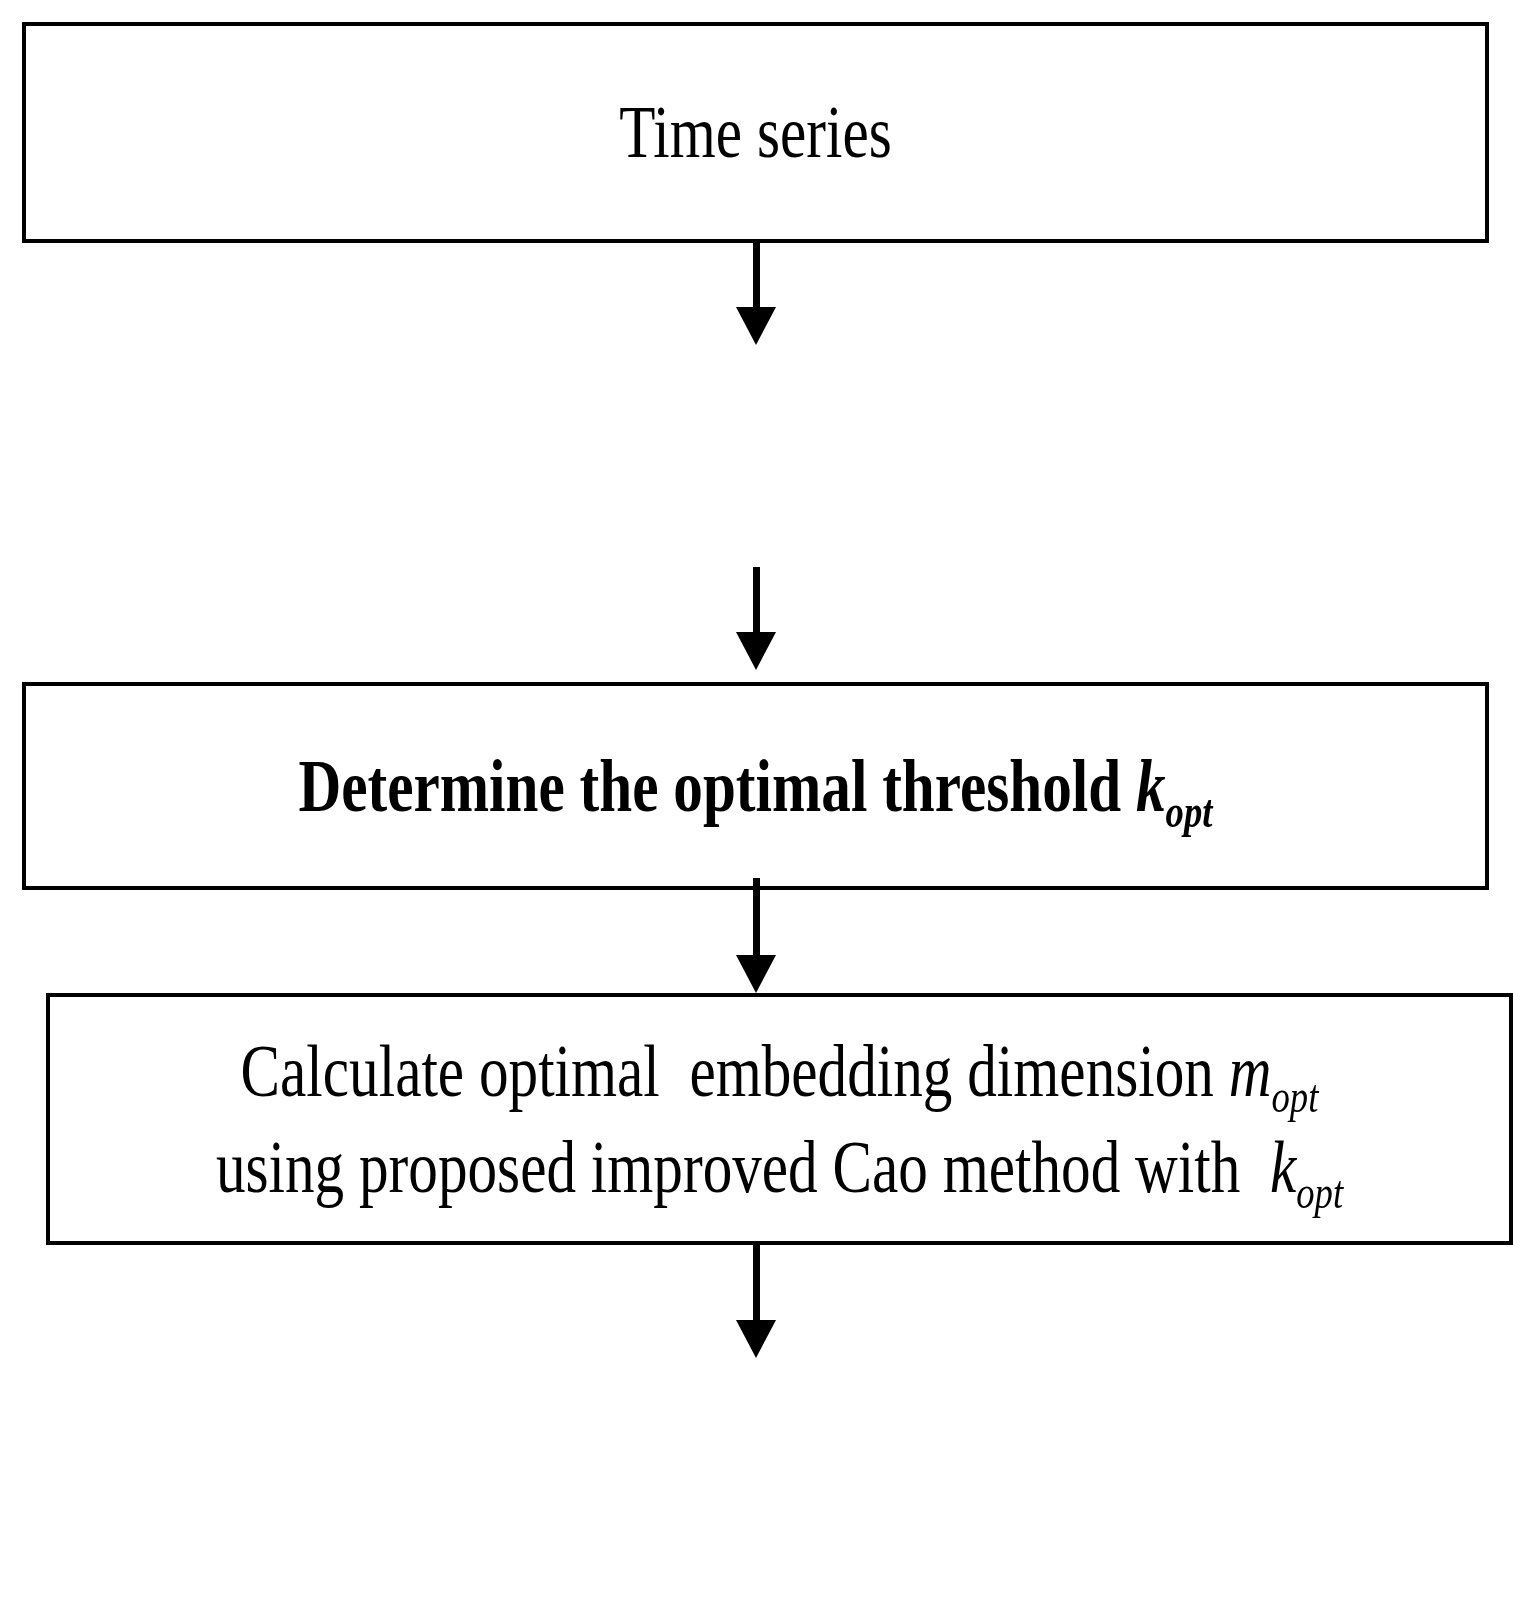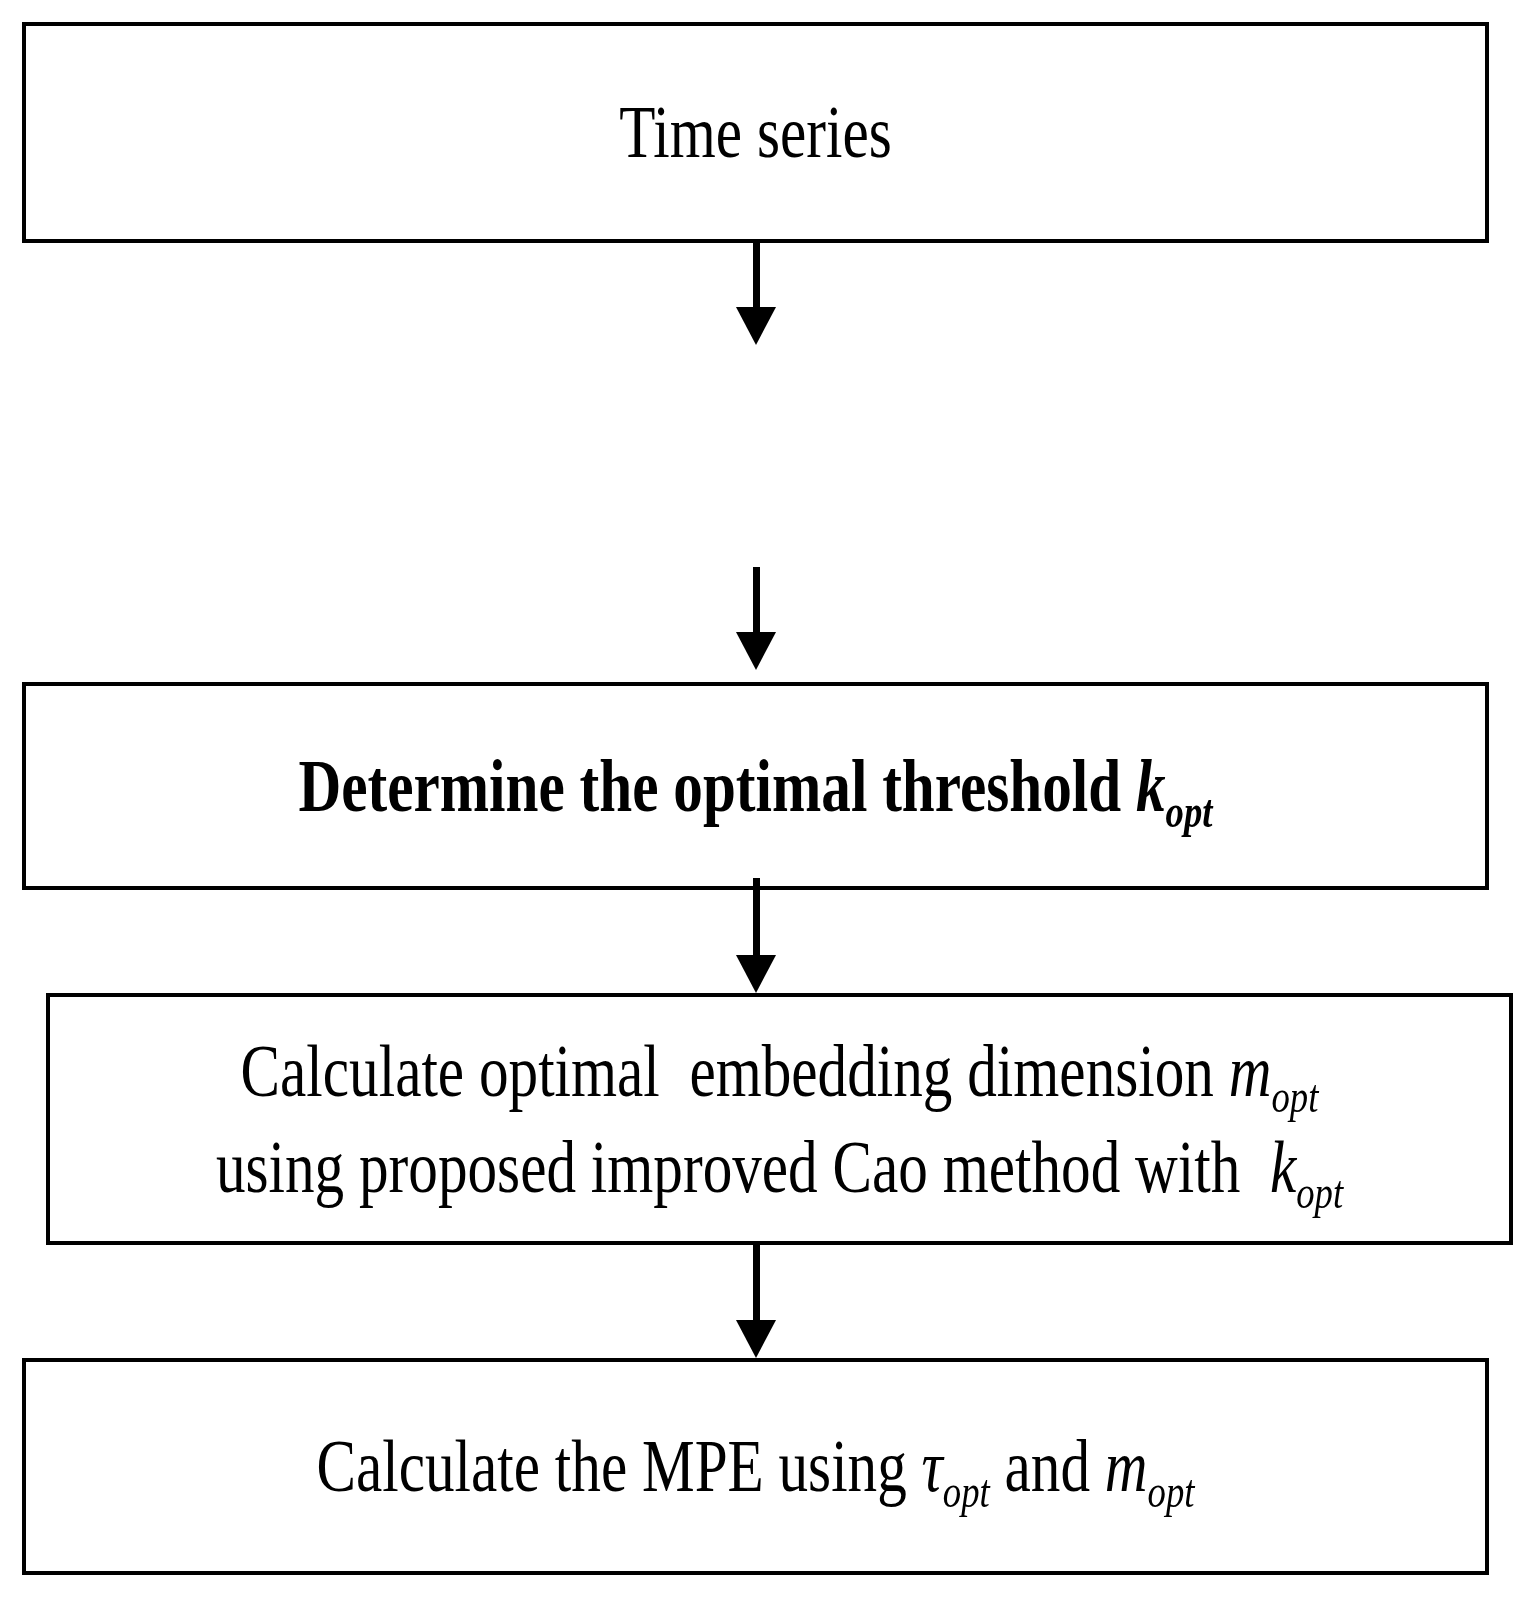--- a/index.html
+++ b/index.html
@@ -114,17 +114,14 @@
 
   <div class="node" style="left:22px; top:993px; width:1467px; height:252px;margin-left:24px;">
     <span class="node-text t-box4"><span><span>Calculate optimal  embedding dimension </span><span class="mathvar">m</span><span class="sub">opt</span></span><br><span><span>using proposed improved Cao method with  </span><span class="mathvar">k</span><span class="sub">opt</span></span></span>
   </div>
 
   <div class="arrow" style="left:736px; top:1245px; width:40px; height:113px;">
     <div class="shaft" style="height:75px;"></div>
     <div class="head"></div>
   </div>
 
-  <div class="node" style="left:22px; top:1358px; width:1467px; height:217px;">
-    <span class="node-text t-box5"><span>Calculate the MPE using </span><span class="mathvar">τ</span><span class="sub">opt</span><span> and </span><span class="mathvar">m</span><span class="sub">opt</span></span>
-  </div>
 
 </div>
 
 </body></html>

